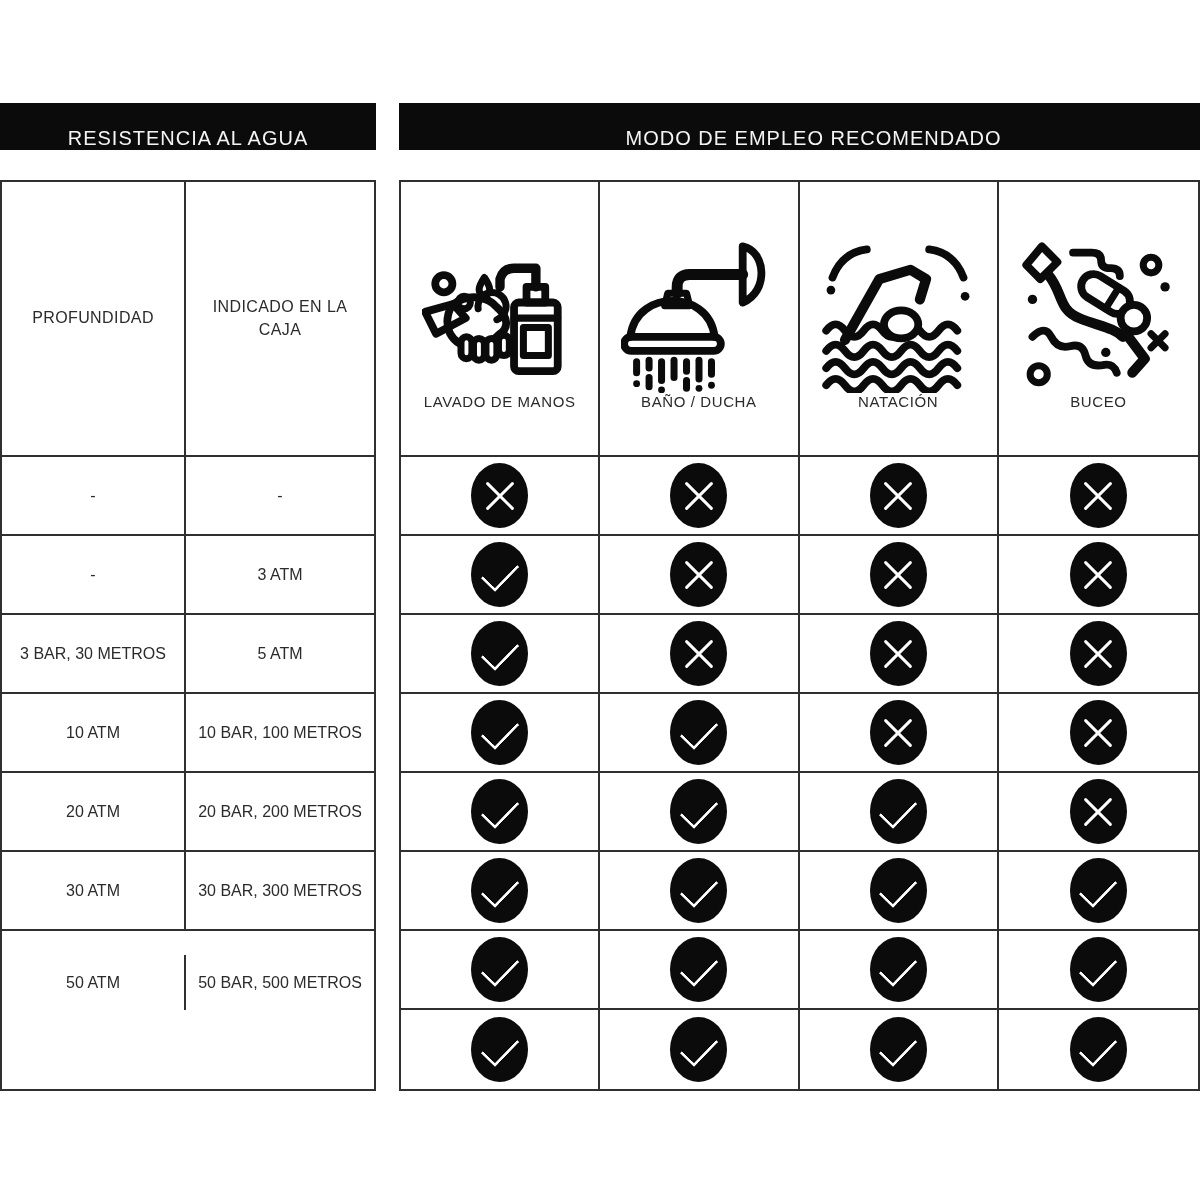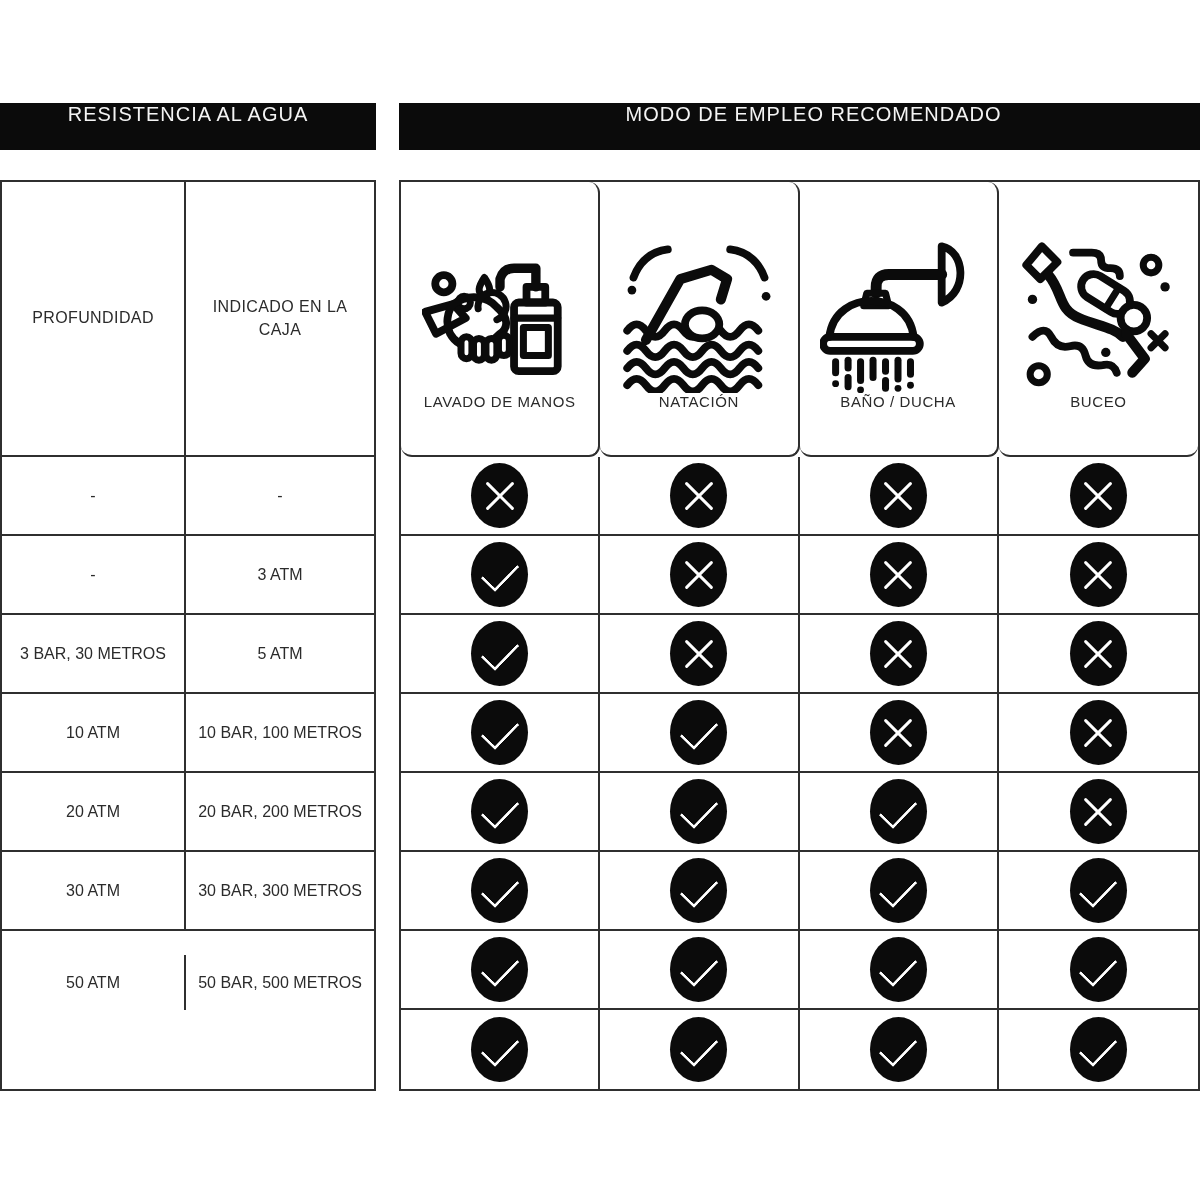--- a/index.html
+++ b/index.html
@@ -2,21 +2,21 @@
 <html><head>
 <meta charset="utf-8">
 <style>
   * { margin:0; padding:0; box-sizing:border-box; }
   html,body { width:1200px; height:1200px; background:#ffffff;
               font-family:"Liberation Sans", sans-serif; color:#2b2b2b; }
   .canvas { position:relative; width:1200px; height:1200px; overflow:hidden; }
 
   
   .bar { position:absolute; top:103px; height:47px; background:#0b0b0b;
-         display:flex; align-items:flex-start; justify-content:center; }
+         display:flex; align-items:flex-end; justify-content:center; }
   .bar span { color:#f4f4f4; font-size:20px; letter-spacing:1px; }
   .bar.left  { left:0;   width:376px; }
   .bar.right { left:399px; width:829px; }
 
   
   .tbl { position:absolute; top:180px; height:911px; display:grid;
          border:2px solid #2f2f2f; background:#fff; }
   .tbl .cell { border-right:2px solid #2f2f2f; border-bottom:2px solid #2f2f2f;
                display:flex; align-items:center; justify-content:center;
                text-align:center; font-size:16px; color:#2b2b2b; }
@@ -26,21 +26,21 @@
                grid-template-rows:275px repeat(8,1fr); }
   .tbl-left  .cell:nth-child(2n)        { border-right:none; }
   .tbl-left  .cell:nth-last-child(-n+2) { border-bottom:none;margin-top:24px; }
   .tbl-right .cell:nth-child(4n)        { border-right:none;text-align:right; }
   .tbl-right .cell:nth-last-child(-n+4) { border-bottom:none; }
 
   .th { font-size:16px; line-height:1.4; padding:0 20px; letter-spacing:0.4px; }
 
   
   .icon-head { flex-direction:column; justify-content:space-between;
-               padding:26px 16px 17px;border-radius:11px; }
+               padding:26px 16px 17px; }
   .icon-head svg { width:156px; height:156px; }
   .icon-label { font-size:15px; letter-spacing:0.6px; color:#2b2b2b; }
 
   
   .mark { position:relative; width:57px; height:65px; background:#0b0b0b;
           border-radius:50%; }
   .mark-no::before, .mark-no::after { content:""; position:absolute; left:50%; top:50%;
           width:38px; height:3px; background:#fff; border-radius:2px; }
   .mark-no::before { transform:translate(-50%,-50%) rotate(45deg); }
   .mark-no::after  { transform:translate(-50%,-50%) rotate(-45deg); }
@@ -100,36 +100,20 @@
         <circle cx="27" cy="42" r="4" class="thin"></circle>
         <path d="M2,48 L20,43 L28,52 L9,62 Z"></path>
         <path d="M20,43 C30,36 42,38 48,45 C55,51 56,58 50,62 C40,73 24,73 18,62 C15,56 16,48 20,43 Z"></path>
         <path d="M36,46 A9,9 0 1 1 48,53" class="thin"></path>
         <rect x="25" y="64" width="7" height="14" rx="3.5" class="thin mask" style="stroke:#0b0b0b"></rect>
         <rect x="33" y="65" width="7" height="14" rx="3.5" class="thin mask" style="stroke:#0b0b0b"></rect>
         <rect x="41" y="65" width="7" height="14" rx="3.5" class="thin mask" style="stroke:#0b0b0b"></rect>
         <rect x="49" y="63" width="7" height="13" rx="3.5" class="thin mask" style="stroke:#0b0b0b"></rect>
       </svg>
       <div class="icon-label">LAVADO DE MANOS</div>
-    </div>
-
-    <div class="cell icon-head">
-      <svg class="ic" viewBox="0 0 100 100">
-        <path d="M8,26 Q14,10 30,8"></path>
-        <path d="M70,8 Q86,10 92,26"></path>
-        <circle cx="7" cy="34" r="2.8" class="fill"></circle>
-        <circle cx="93" cy="38" r="2.8" class="fill"></circle>
-        <path d="M4,60 q6,-8 12,0 t12,0 t12,0 t12,0 t12,0 t12,0 t12,0"></path>
-        <path d="M4,73 q6,-8 12,0 t12,0 t12,0 t12,0 t12,0 t12,0 t12,0"></path>
-        <path d="M4,84 q6,-8 12,0 t12,0 t12,0 t12,0 t12,0 t12,0 t12,0"></path>
-        <path d="M4,95 q6,-8 12,0 t12,0 t12,0 t12,0 t12,0 t12,0 t12,0"></path>
-        <ellipse cx="52" cy="56" rx="11" ry="9" class="mask" style="stroke:#0b0b0b"></ellipse>
-        <path d="M16,66 L38,27 L58,21 L68,27 L64,40" class="thick" style="fill:none"></path>
-      </svg>
-      <div class="icon-label">NATACIÓN</div>
     </div>
 
     <div class="cell icon-head">
       <svg class="ic" viewBox="0 0 100 100">
         <path d="M78,6 C93,9 95,35 78,42 Z"></path>
         <path d="M78,24 H44 Q36,24 36,32 V36" stroke-width="7"></path>
         <path d="M30,36 H42 L44,44 H28 Z" class="thin"></path>
         <path d="M6,64 C8,47 22,41 33,41 C44,41 58,47 60,64"></path>
         <rect x="2" y="64" width="62" height="9" rx="4.5"></rect>
         <line x1="10" y1="80" x2="10" y2="87" class="thin"></line>
@@ -144,20 +128,36 @@
         <line x1="50" y1="79" x2="50" y2="91" class="thin"></line>
           <circle cx="50" cy="97" r="2.2" class="fill"></circle>
         <line x1="58" y1="80" x2="58" y2="88" class="thin"></line>
           <circle cx="58" cy="95" r="2.2" class="fill"></circle>
       </svg>
       <div class="icon-label">BAÑO / DUCHA</div>
     </div>
 
     <div class="cell icon-head">
       <svg class="ic" viewBox="0 0 100 100">
+        <path d="M8,26 Q14,10 30,8"></path>
+        <path d="M70,8 Q86,10 92,26"></path>
+        <circle cx="7" cy="34" r="2.8" class="fill"></circle>
+        <circle cx="93" cy="38" r="2.8" class="fill"></circle>
+        <path d="M4,60 q6,-8 12,0 t12,0 t12,0 t12,0 t12,0 t12,0 t12,0"></path>
+        <path d="M4,73 q6,-8 12,0 t12,0 t12,0 t12,0 t12,0 t12,0 t12,0"></path>
+        <path d="M4,84 q6,-8 12,0 t12,0 t12,0 t12,0 t12,0 t12,0 t12,0"></path>
+        <path d="M4,95 q6,-8 12,0 t12,0 t12,0 t12,0 t12,0 t12,0 t12,0"></path>
+        <ellipse cx="52" cy="56" rx="11" ry="9" class="mask" style="stroke:#0b0b0b"></ellipse>
+        <path d="M16,66 L38,27 L58,21 L68,27 L64,40" class="thick" style="fill:none"></path>
+      </svg>
+      <div class="icon-label">NATACIÓN</div>
+    </div>
+
+    <div class="cell icon-head">
+      <svg class="ic" viewBox="0 0 100 100">
         <path d="M34,10 H46 Q52,10 52,15 Q52,20 58,20 Q64,20 64,25"></path>
         <path d="M8,64 Q16,56 20,64 Q24,72 32,70 Q40,68 42,76 Q44,84 54,82 Q60,81 62,87"></path>
         <circle cx="84" cy="18" r="5" class="thin"></circle>
         <circle cx="93" cy="32" r="3" class="fill"></circle>
         <circle cx="8" cy="40" r="3" class="fill"></circle>
         <circle cx="55" cy="74" r="3" class="fill"></circle>
         <circle cx="12" cy="88" r="5.5" class="thin"></circle>
         <path d="M84,62 l9,9 M93,62 l-9,9" class="thin"></path>
         <g transform="rotate(32 54 36)">
           <rect x="38" y="28" width="34" height="16" rx="8"></rect>

